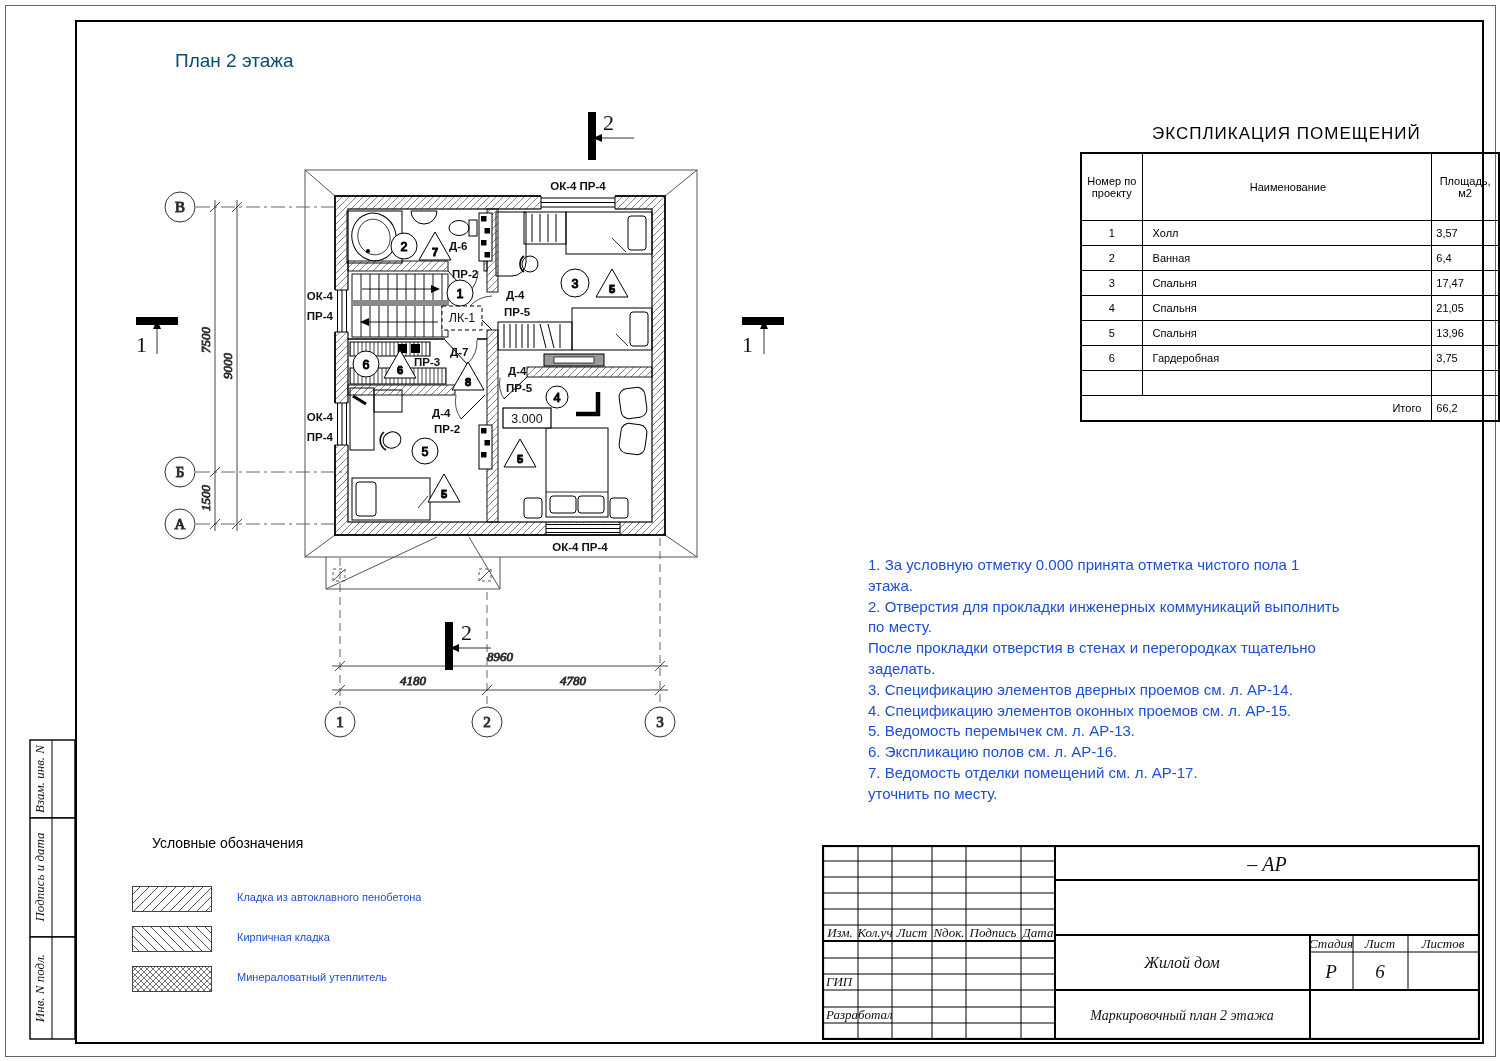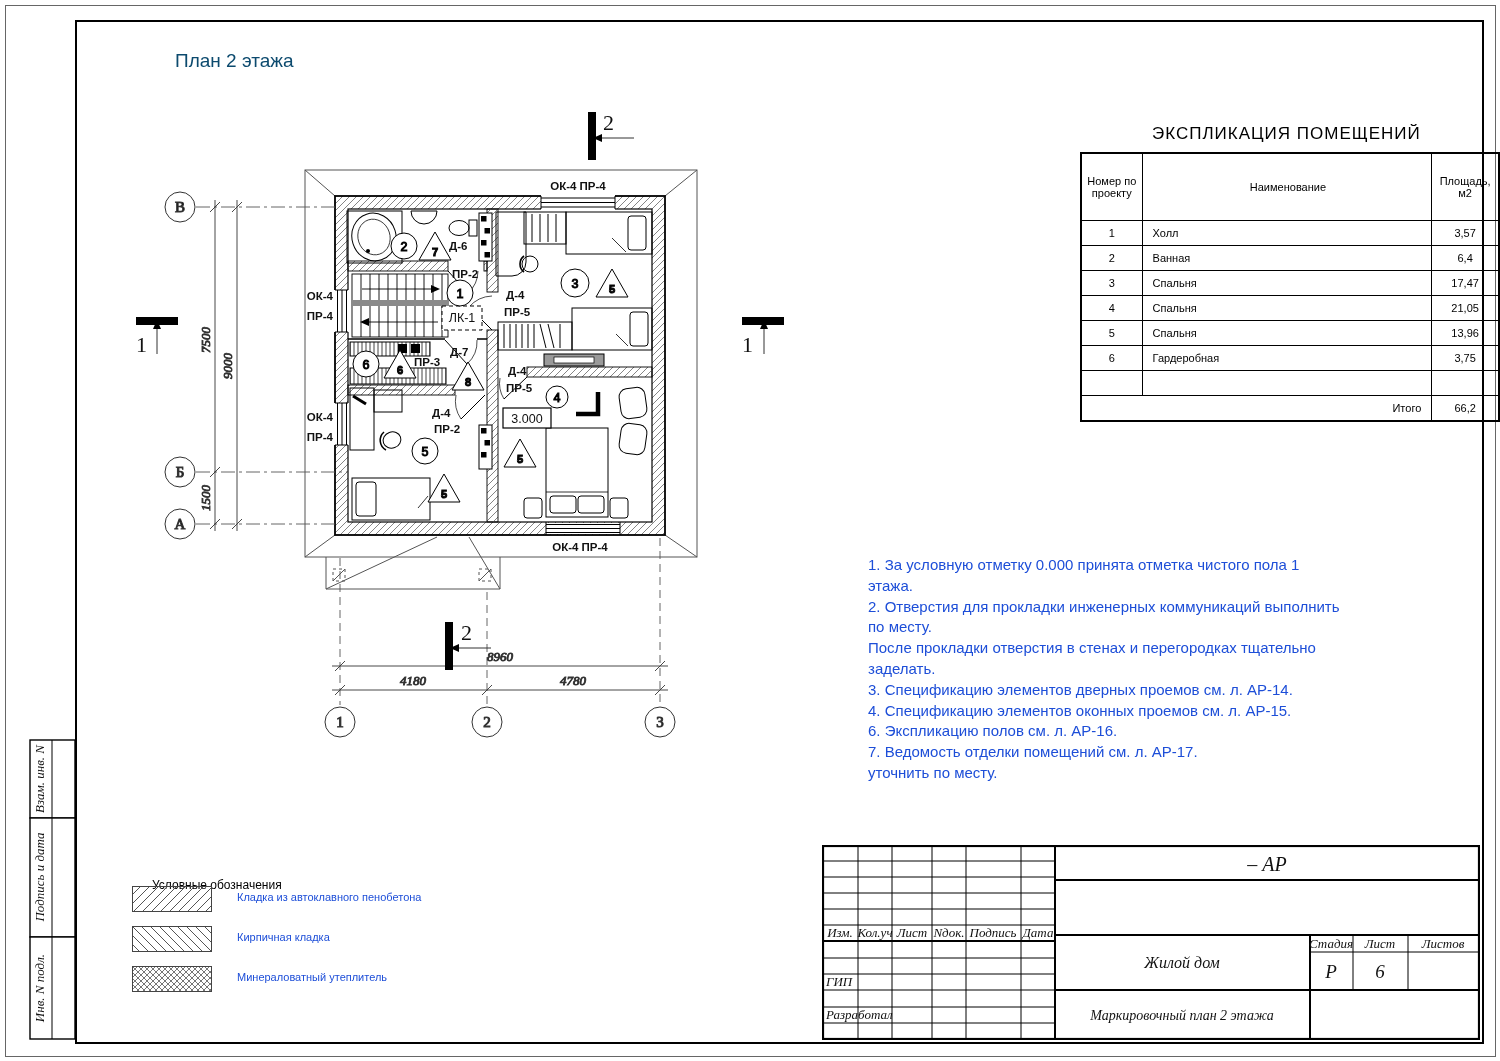--- a/index.html
+++ b/index.html
@@ -12,30 +12,30 @@
   .frame-inner{left:75px;top:20px;width:1405px;height:1020px;border:2px solid #000;}
   .sheet-title{left:175px;top:50px;font-size:19px;color:#0c4a6e;}
 
   
   .expl-title{left:1152px;top:124px;font-size:17px;letter-spacing:1px;}
   .expl-table{left:1080px;top:152px;border-collapse:collapse;table-layout:fixed;}
   .expl-table td,.expl-table th{border:1px solid #000;font-weight:normal;font-size:11px;padding:0 4px;overflow:hidden;}
   .expl-table{border:2px solid #000;}
   .c-num{width:52px;text-align:center;}
   .c-name{width:280px;text-align:left;padding-left:10px !important;}
-  .c-area{width:58px;text-align:center;}
+  .c-area{width:58px;}
   .expl-hdr td{text-align:center;height:62px;padding:2px;}
   .expl-row td{height:24px;}
   .tot-lbl{text-align:right !important;padding-right:10px !important;}
 
   
   .notes{left:868px;top:555px;width:480px;font-size:15px;line-height:20.8px;color:#1d4ed8;}
 
   
-  .legend-title{left:152px;top:835px;font-size:12px;margin-top:43px;}
+  .legend-title{left:152px;top:835px;font-size:14px;}
   .legend-label{font-size:11px;color:#1d4ed8;}
   .sw{position:absolute;left:132px;width:80px;height:26px;}
 
   svg text{fill:#111;}
   .lbl{font:600 11.5px "Liberation Sans",sans-serif;}
   .mark{font:12.5px "Liberation Sans",sans-serif;}
   .tri-t{font:600 11px "Liberation Sans",sans-serif;}
   .dim{font:italic 13px "Liberation Serif",serif;}
   .axis-t{font:15px "Liberation Serif",serif;}
   .sect-t{font:22px "Liberation Serif",serif;}
@@ -424,20 +424,21 @@
   </tr>
   </tbody>
 </table>
 
 <div class="abs notes">
   <div>1. За условную отметку 0.000 принята отметка чистого пола 1 этажа.</div>
   <div>2. Отверстия для прокладки инженерных коммуникаций выполнить по месту.</div>
   <div>После прокладки  отверстия в стенах и перегородках тщательно заделать.</div>
   <div>3. Спецификацию элементов дверных проемов см. л. АР-14.</div>
   <div>4. Спецификацию элементов оконных проемов см. л. АР-15.</div>
+  <div>5. Ведомость перемычек см. л. АР-13.</div>
   <div>6. Экспликацию полов см. л. АР-16.</div>
   <div>7. Ведомость отделки помещений см. л. АР-17.</div>
   <div>уточнить по месту.</div>
 </div>
 
 <div class="abs legend-title">Условные обозначения</div>
 <svg class="abs sw" style="top:886px;" width="80" height="26">
   <defs>
       <pattern id="lg1" width="9" height="9" patternUnits="userSpaceOnUse">
         <line x1="0" y1="9" x2="9" y2="0" stroke="#555" stroke-width="1"></line>

